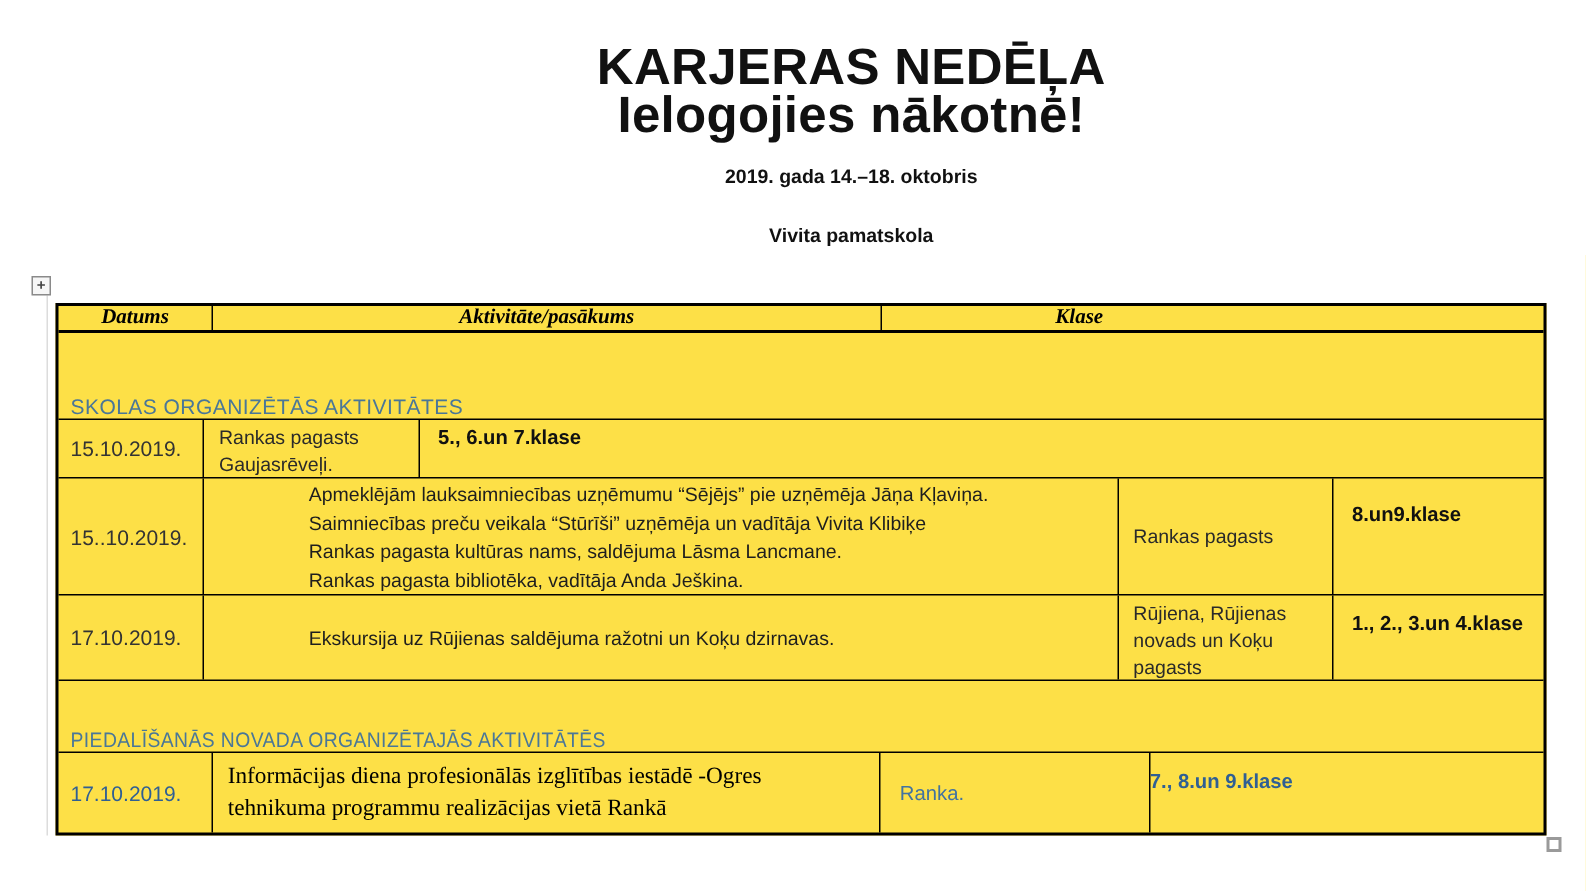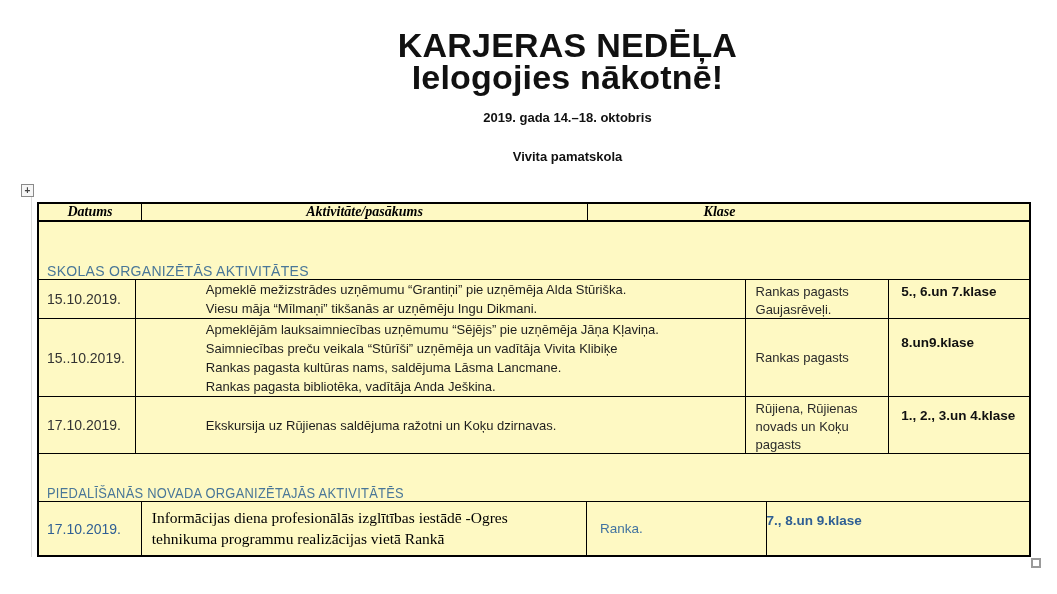--- a/index.html
+++ b/index.html
@@ -28,21 +28,21 @@
     font-size:10px;font-weight:bold;color:#444;line-height:1;
     box-sizing:border-box;
   }
   .resize-handle{
     position:absolute;left:1031px;top:558px;width:10px;height:10px;
     border:2px solid #9a9a9a;background:#fff;box-sizing:border-box;
   }
   .doc-table{
     position:absolute;left:37px;top:202px;width:994px;
     border:2px solid #000;box-sizing:border-box;
-    background:#fef9c3;
+    background:#fde047;
   }
   .t-row{display:flex;border-bottom:1px solid #000;box-sizing:border-box;}
   .t-row:last-child{border-bottom:none;}
   .t-cell{border-right:1px solid #000;box-sizing:border-box;overflow:hidden;}
   .t-cell:last-child{border-right:none;}
   
   .t-header{height:18px;border-bottom:2px solid #000;}
   .hc{
     font-family:"Liberation Serif",serif;
     font-weight:bold;font-style:italic;font-size:14px;
@@ -105,24 +105,20 @@
     </div>
 
     <div class="t-row" style="height:58px">
       <div class="t-cell sec-cell">
         <span>SKOLAS ORGANIZĒTĀS AKTIVITĀTES</span>
       </div>
     </div>
 
     <div class="t-row" style="height:39px">
       <div class="t-cell date w-d0">15.10.2019.</div>
-      <div class="t-cell act w-d1">
-        <div class="bullet">Apmeklē mežizstrādes uzņēmumu “Grantiņi” pie uzņēmēja Alda Stūriška.</div>
-        <div class="bullet">Viesu māja “Mīlmaņi” tikšanās ar uzņēmēju Ingu Dikmani.</div>
-      </div>
       <div class="t-cell kur w-d2">Rankas pagasts Gaujasrēveļi.</div>
       <div class="t-cell klase pt4 w-d3">5., 6.un 7.klase</div>
     </div>
 
     <div class="t-row r2" style="height:78px">
       <div class="t-cell date w-d0">15..10.2019.</div>
       <div class="t-cell act w-d1">
         <div class="bullet">Apmeklējām lauksaimniecības uzņēmumu “Sējējs” pie uzņēmēja Jāņa Kļaviņa.</div>
         <div class="bullet">Saimniecības preču veikala “Stūrīši” uzņēmēja un vadītāja Vivita Klibiķe</div>
         <div class="bullet">Rankas pagasta kultūras nams, saldējuma Lāsma Lancmane.</div>

